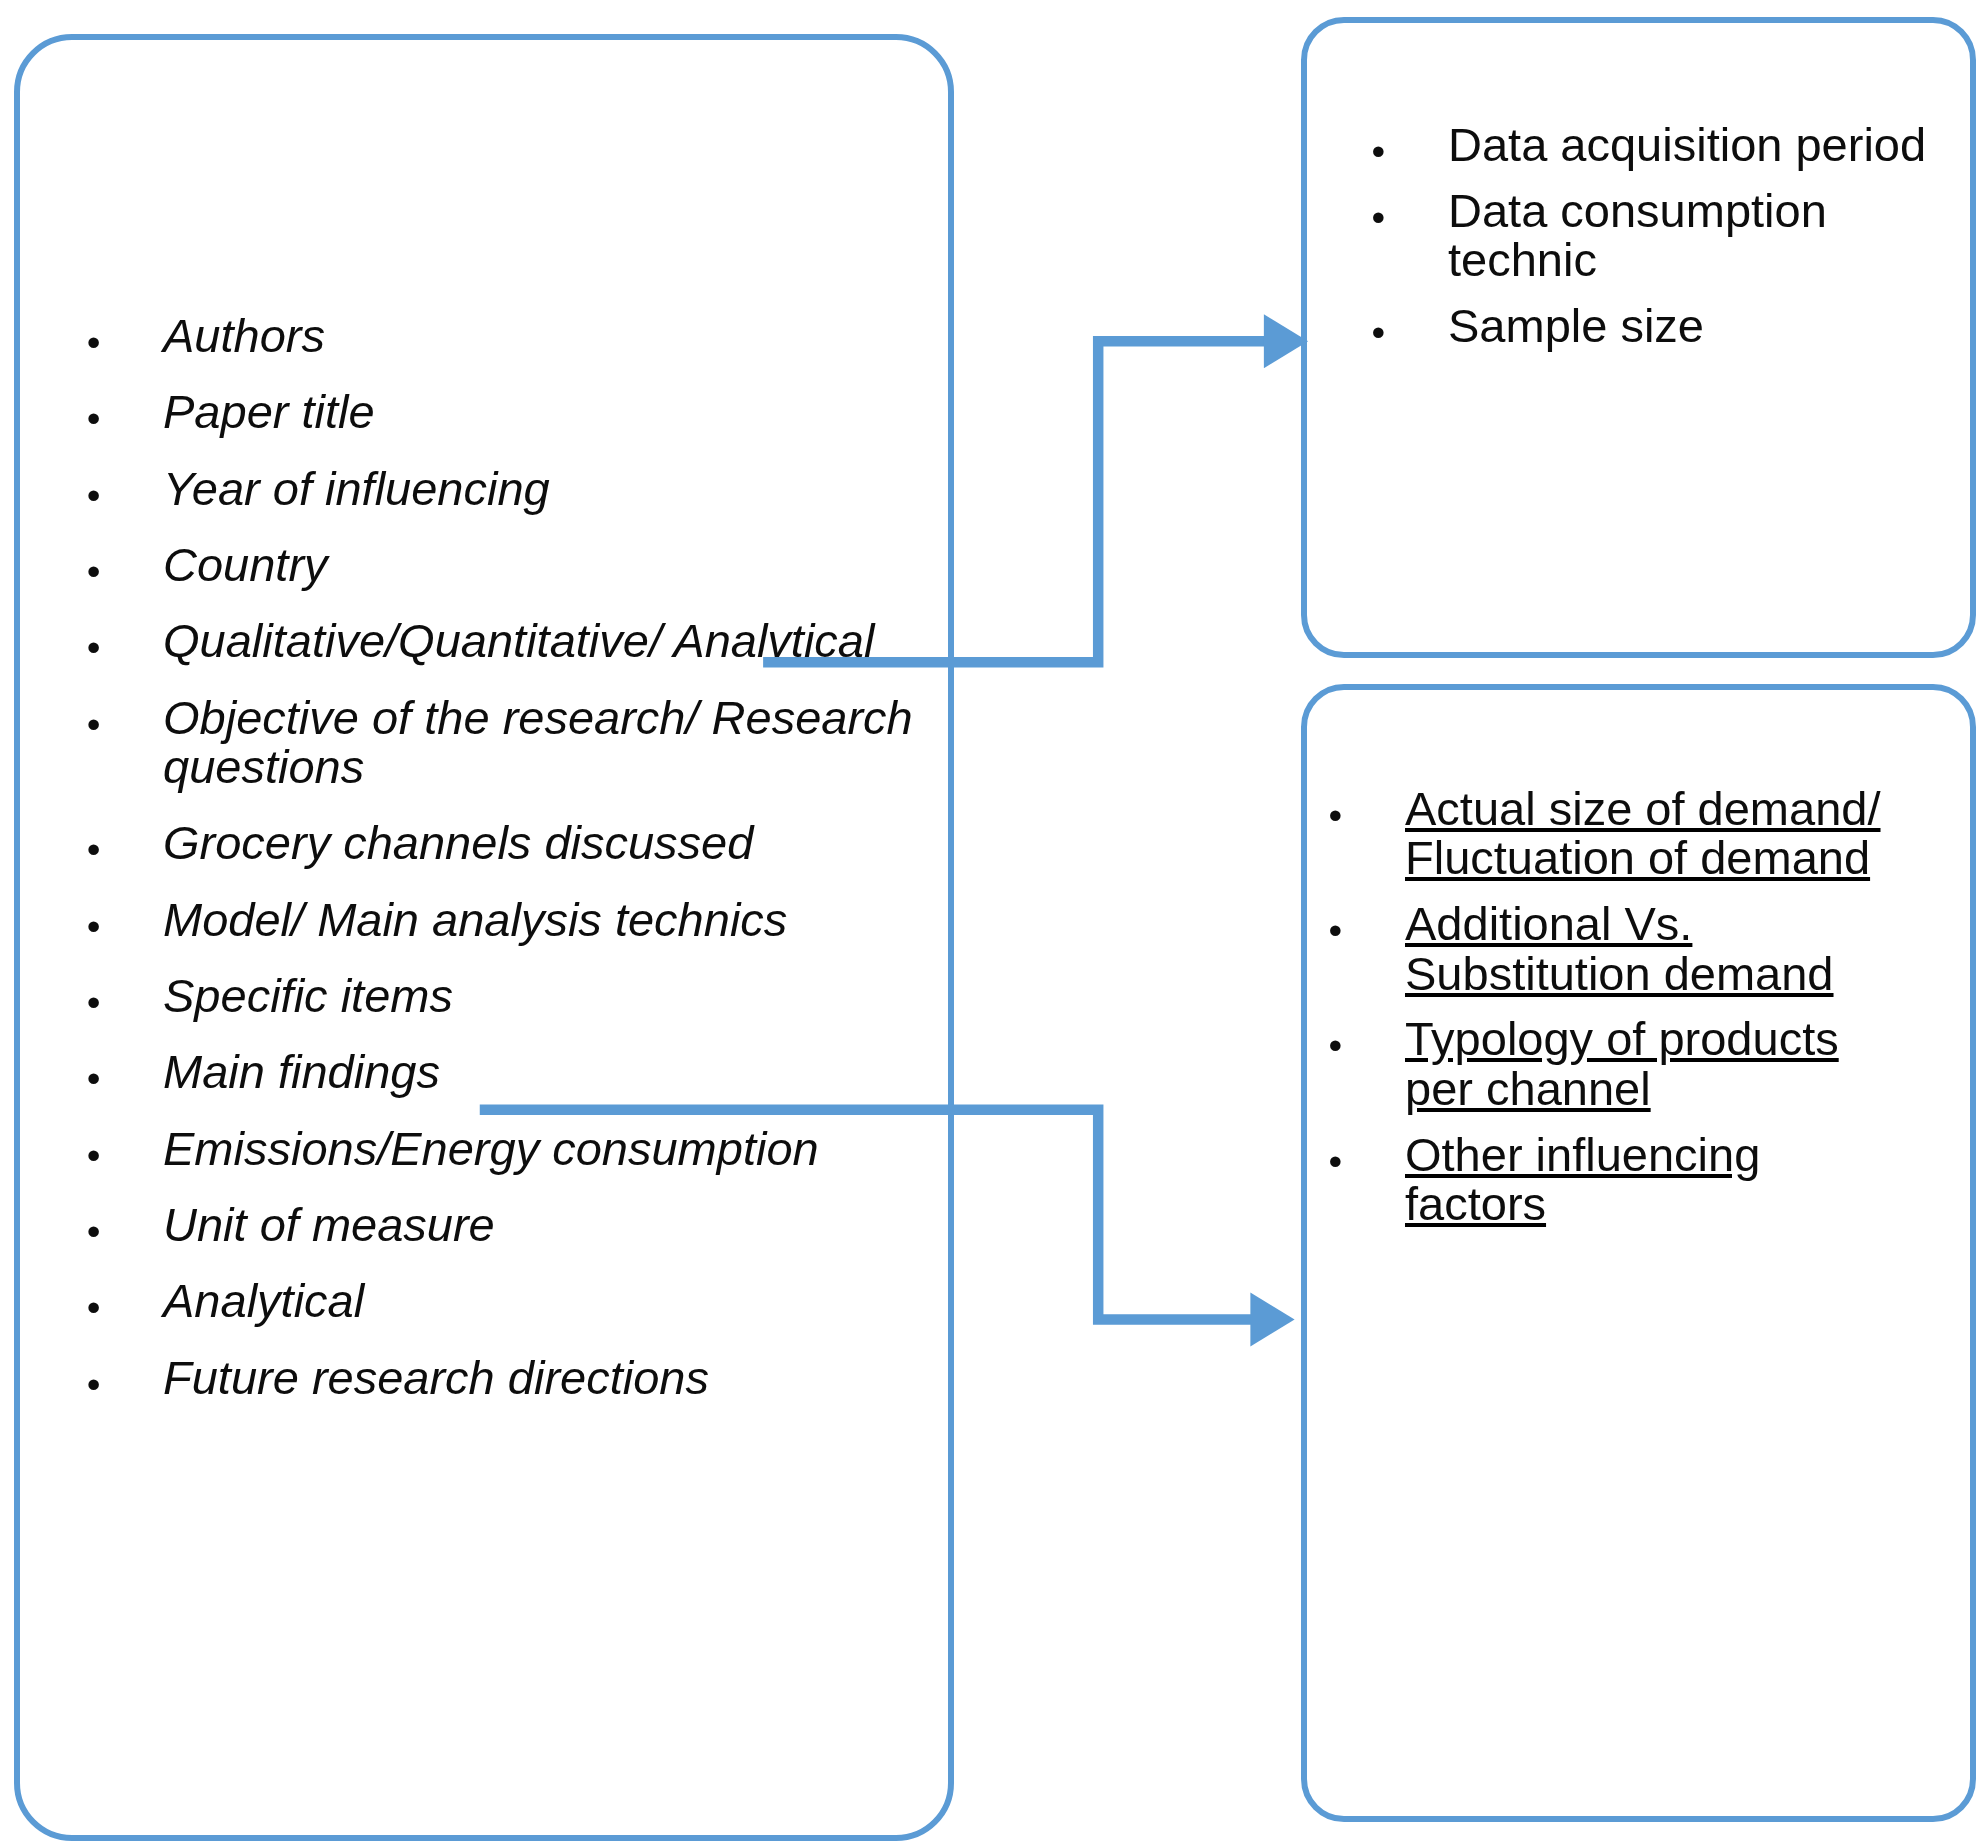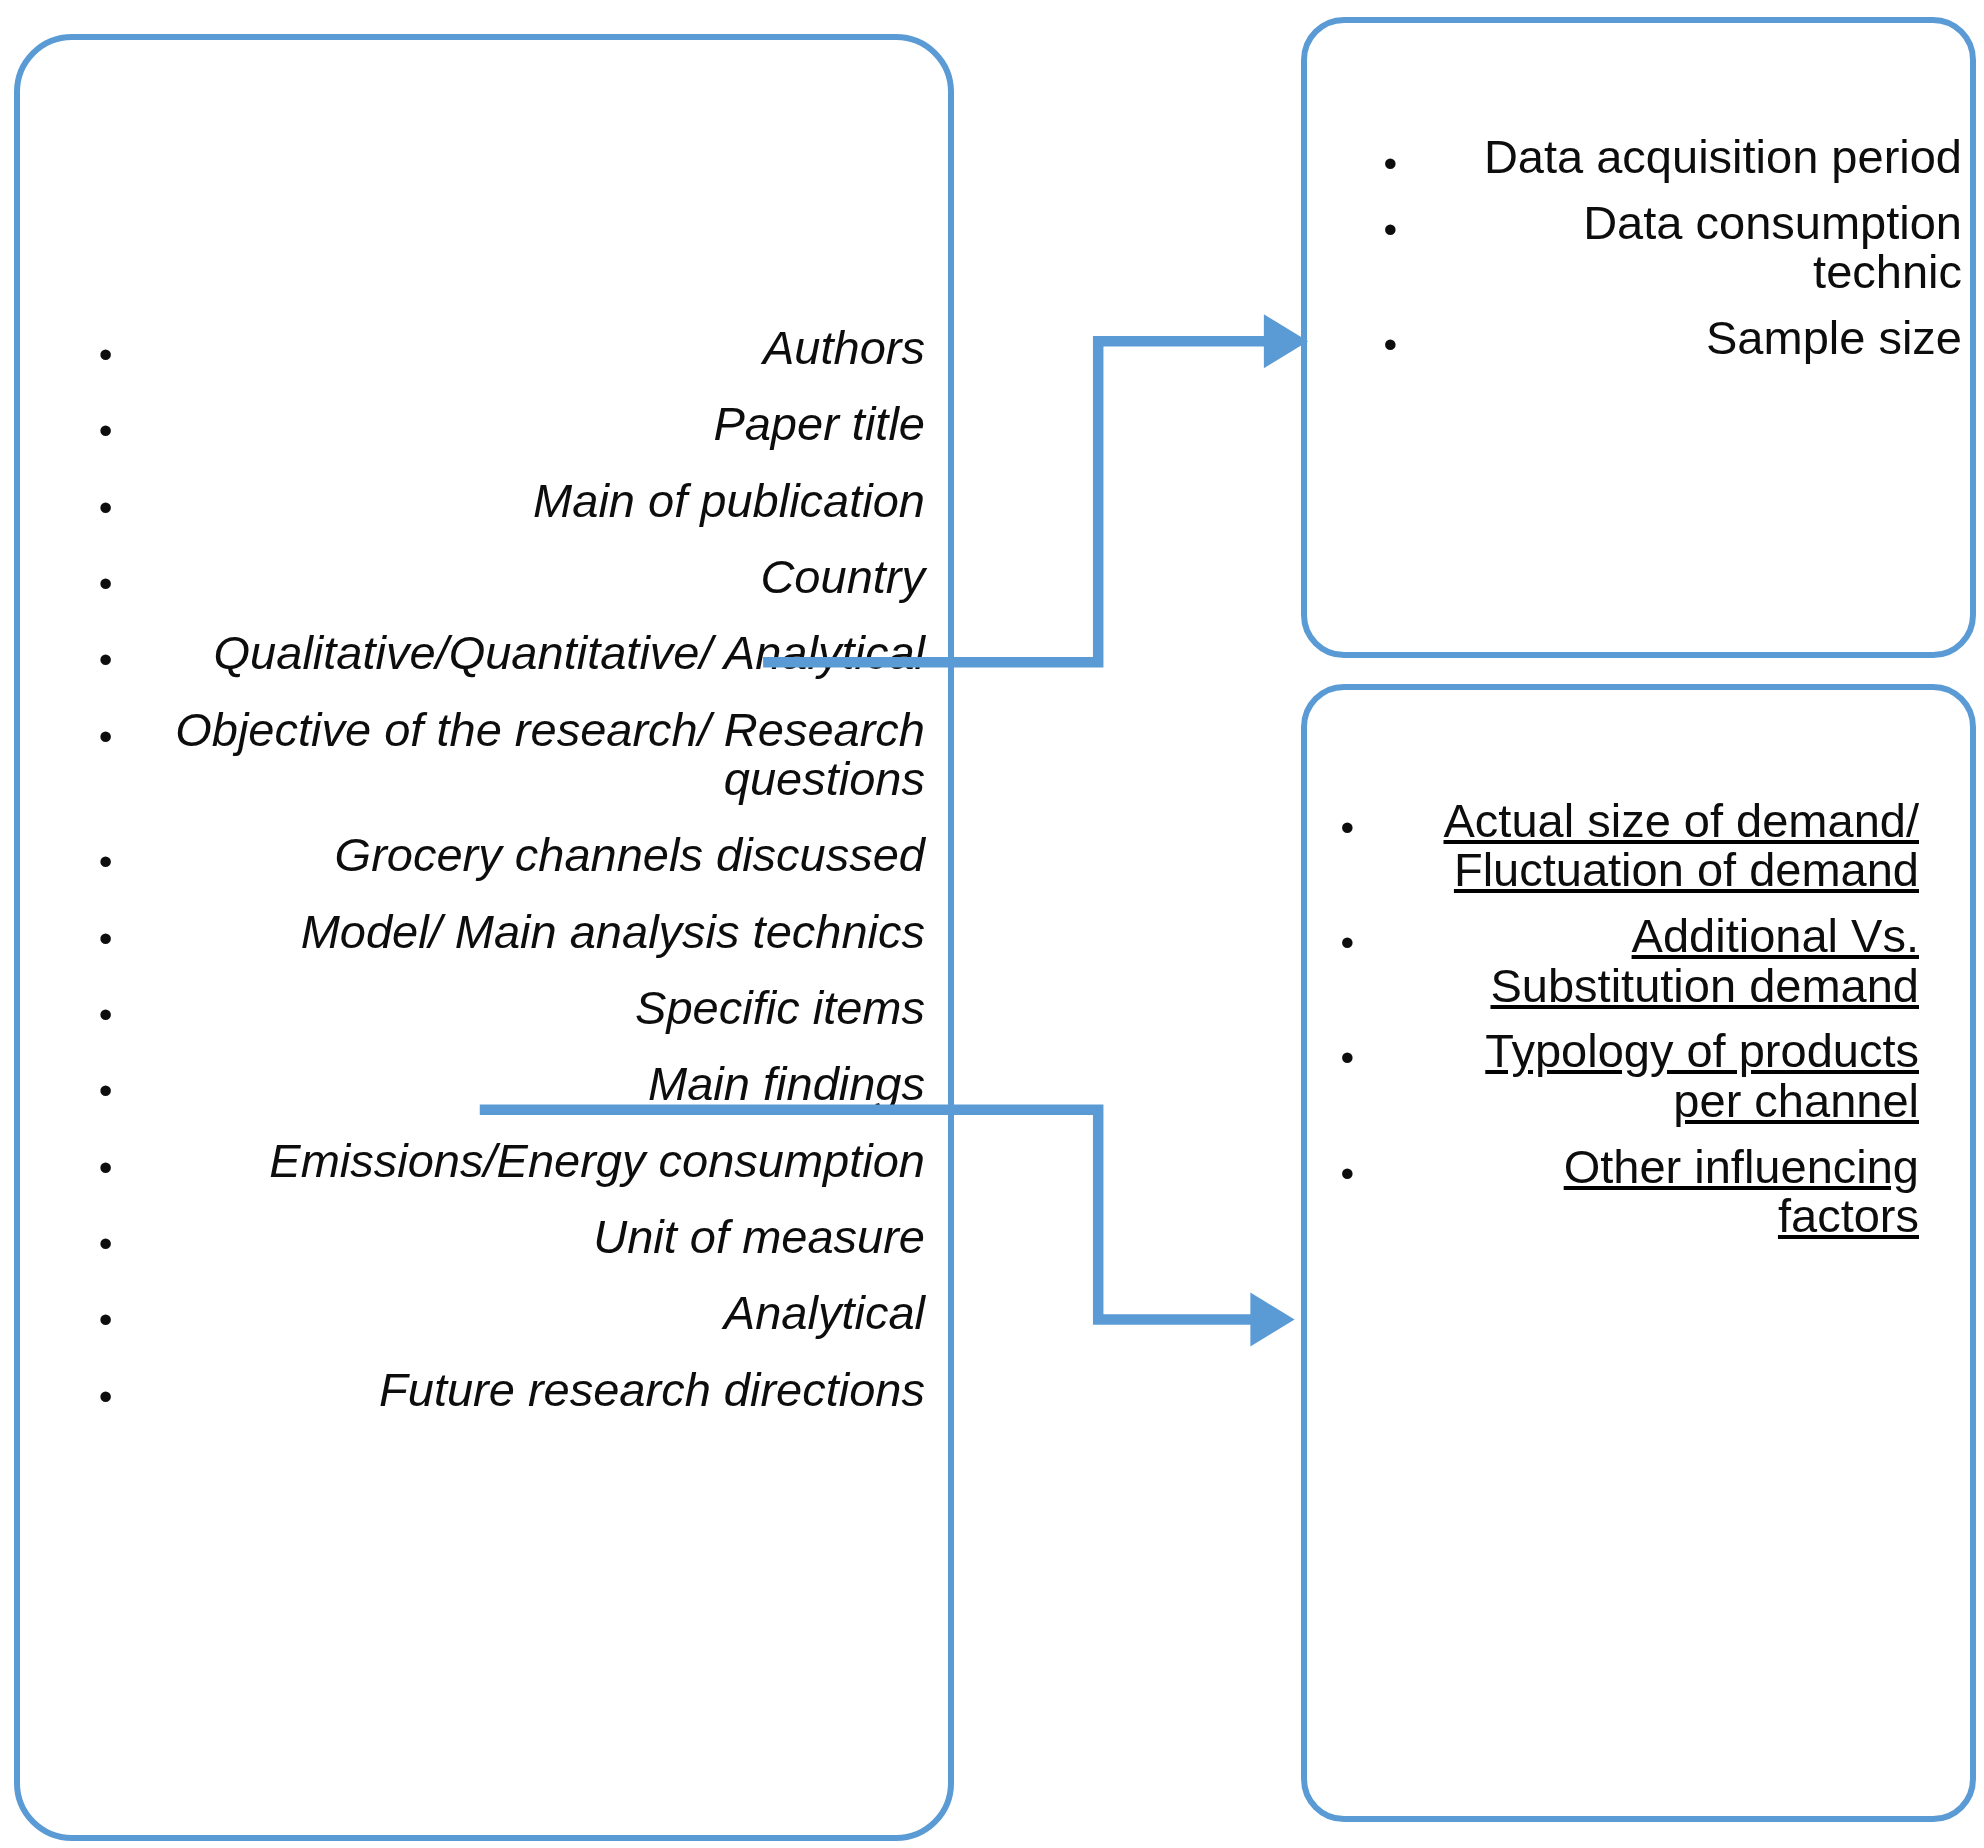--- a/index.html
+++ b/index.html
@@ -44,24 +44,23 @@
     left: 1301px;
     top: 684px;
     width: 675px;
     height: 1138px;
     border-radius: 43px;
   }
 
   
   ul.bullets {
     list-style: none;
-    margin: 12px;
+    margin: 0;
     padding: 0;
     position: absolute;
-    text-align: right;
   }
   ul.bullets > li {
     position: relative;
     color: #0d0d0d;
     font-weight: 400;
   }
   ul.bullets > li::before {
     content: "\2022";
     position: absolute;
     line-height: 1;
@@ -136,21 +135,21 @@
 </head>
 <body>
 
 <div id="canvas">
 
   <div class="box" id="box-main"></div>
 
   <ul class="bullets" id="list-main">
     <li>Authors</li>
     <li>Paper title</li>
-    <li>Main of publication</li>
+    <li>Year of influencing</li>
     <li>Country</li>
     <li>Qualitative/Quantitative/ Analytical</li>
     <li>Objective of the research/ Research questions</li>
     <li>Grocery channels discussed</li>
     <li>Model/ Main analysis technics</li>
     <li>Specific items</li>
     <li>Main findings</li>
     <li>Emissions/Energy consumption</li>
     <li>Unit of measure</li>
     <li>Analytical</li>

